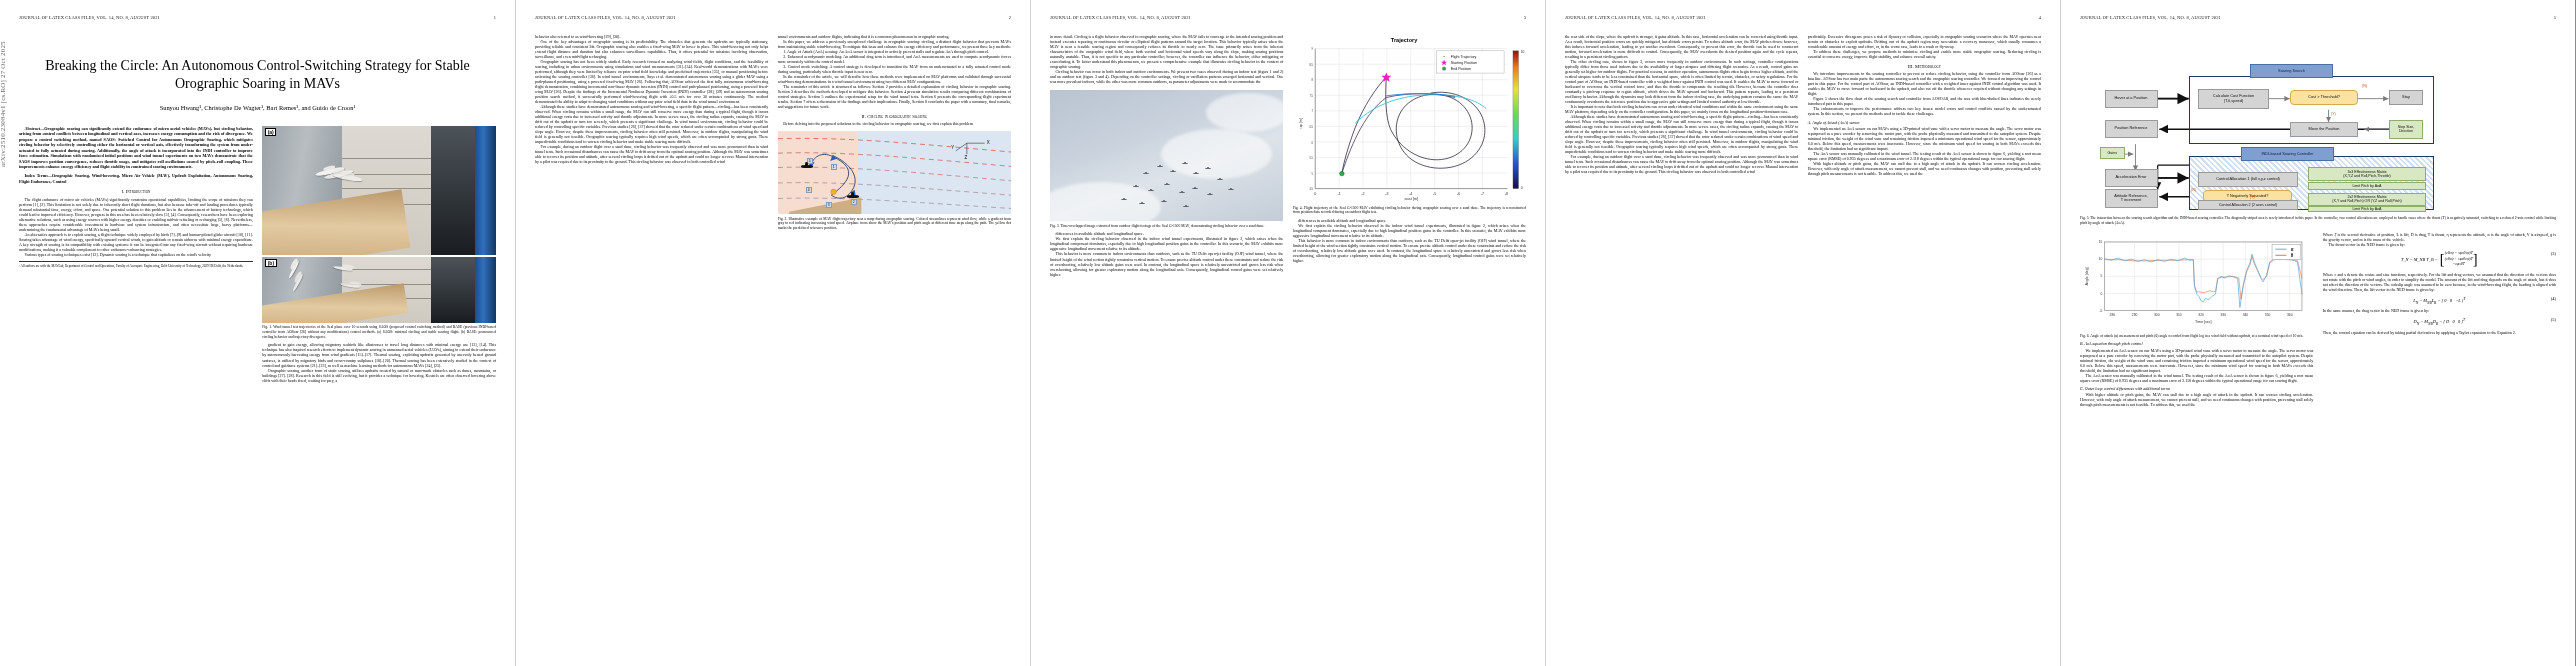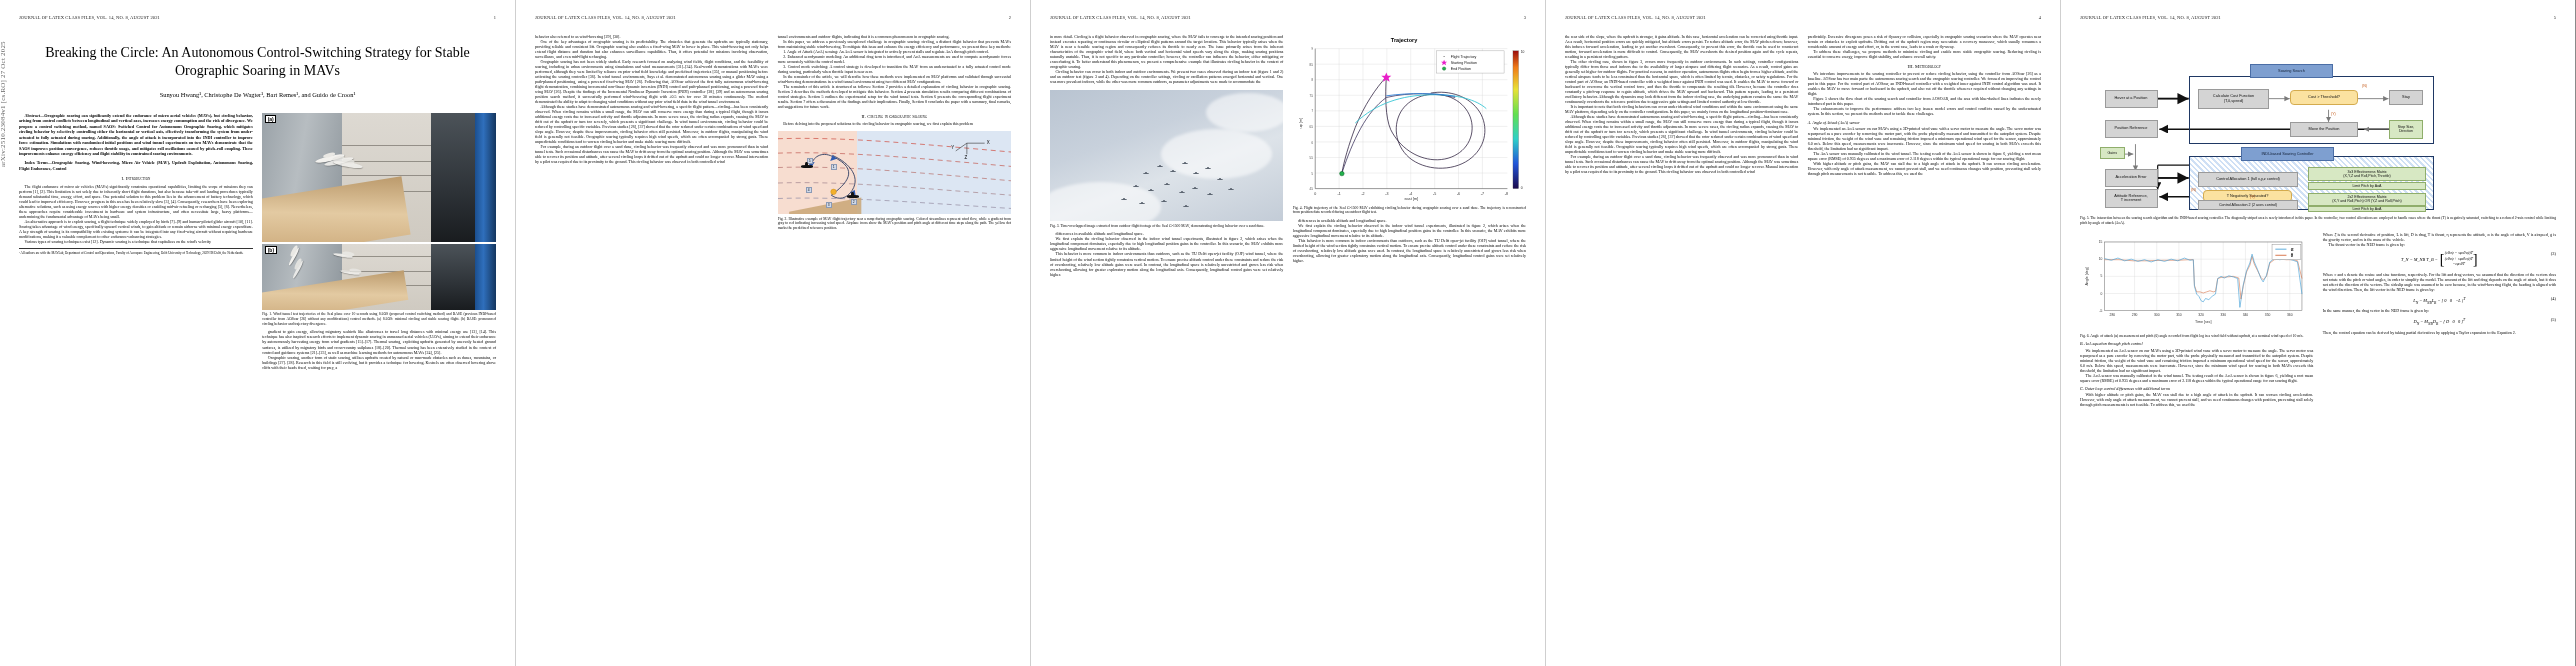--- a/index.html
+++ b/index.html
@@ -32,21 +32,21 @@
   .arxiv-stamp {
     position:absolute; left:-1.1px; top:167px;
     transform:rotate(-90deg); transform-origin:left top;
     font-size:7px; color:#666; white-space:nowrap;
     font-family:"Liberation Serif", serif;
     letter-spacing:0.2px;
   }
 
   .title {
     text-align:center; font-size:14px; line-height:1.32;
-    margin:24px 9px 0 9px; font-weight:normal;
+    margin:37px 9px 0 9px; font-weight:normal;
     font-family:"Liberation Serif", serif;
   }
   .authors { text-align:center; font-size:6.4px; margin:11px 0 2.2px 0; }
 
   .cols { display:flex; gap:9.4px; margin-top:7.8px; }
   .col { width:50%; }
   p.body {
     font-size:4px; line-height:1.255; text-align:justify; margin:0 0 0 0;
     text-indent:5.6px; hyphens:auto;
   }

